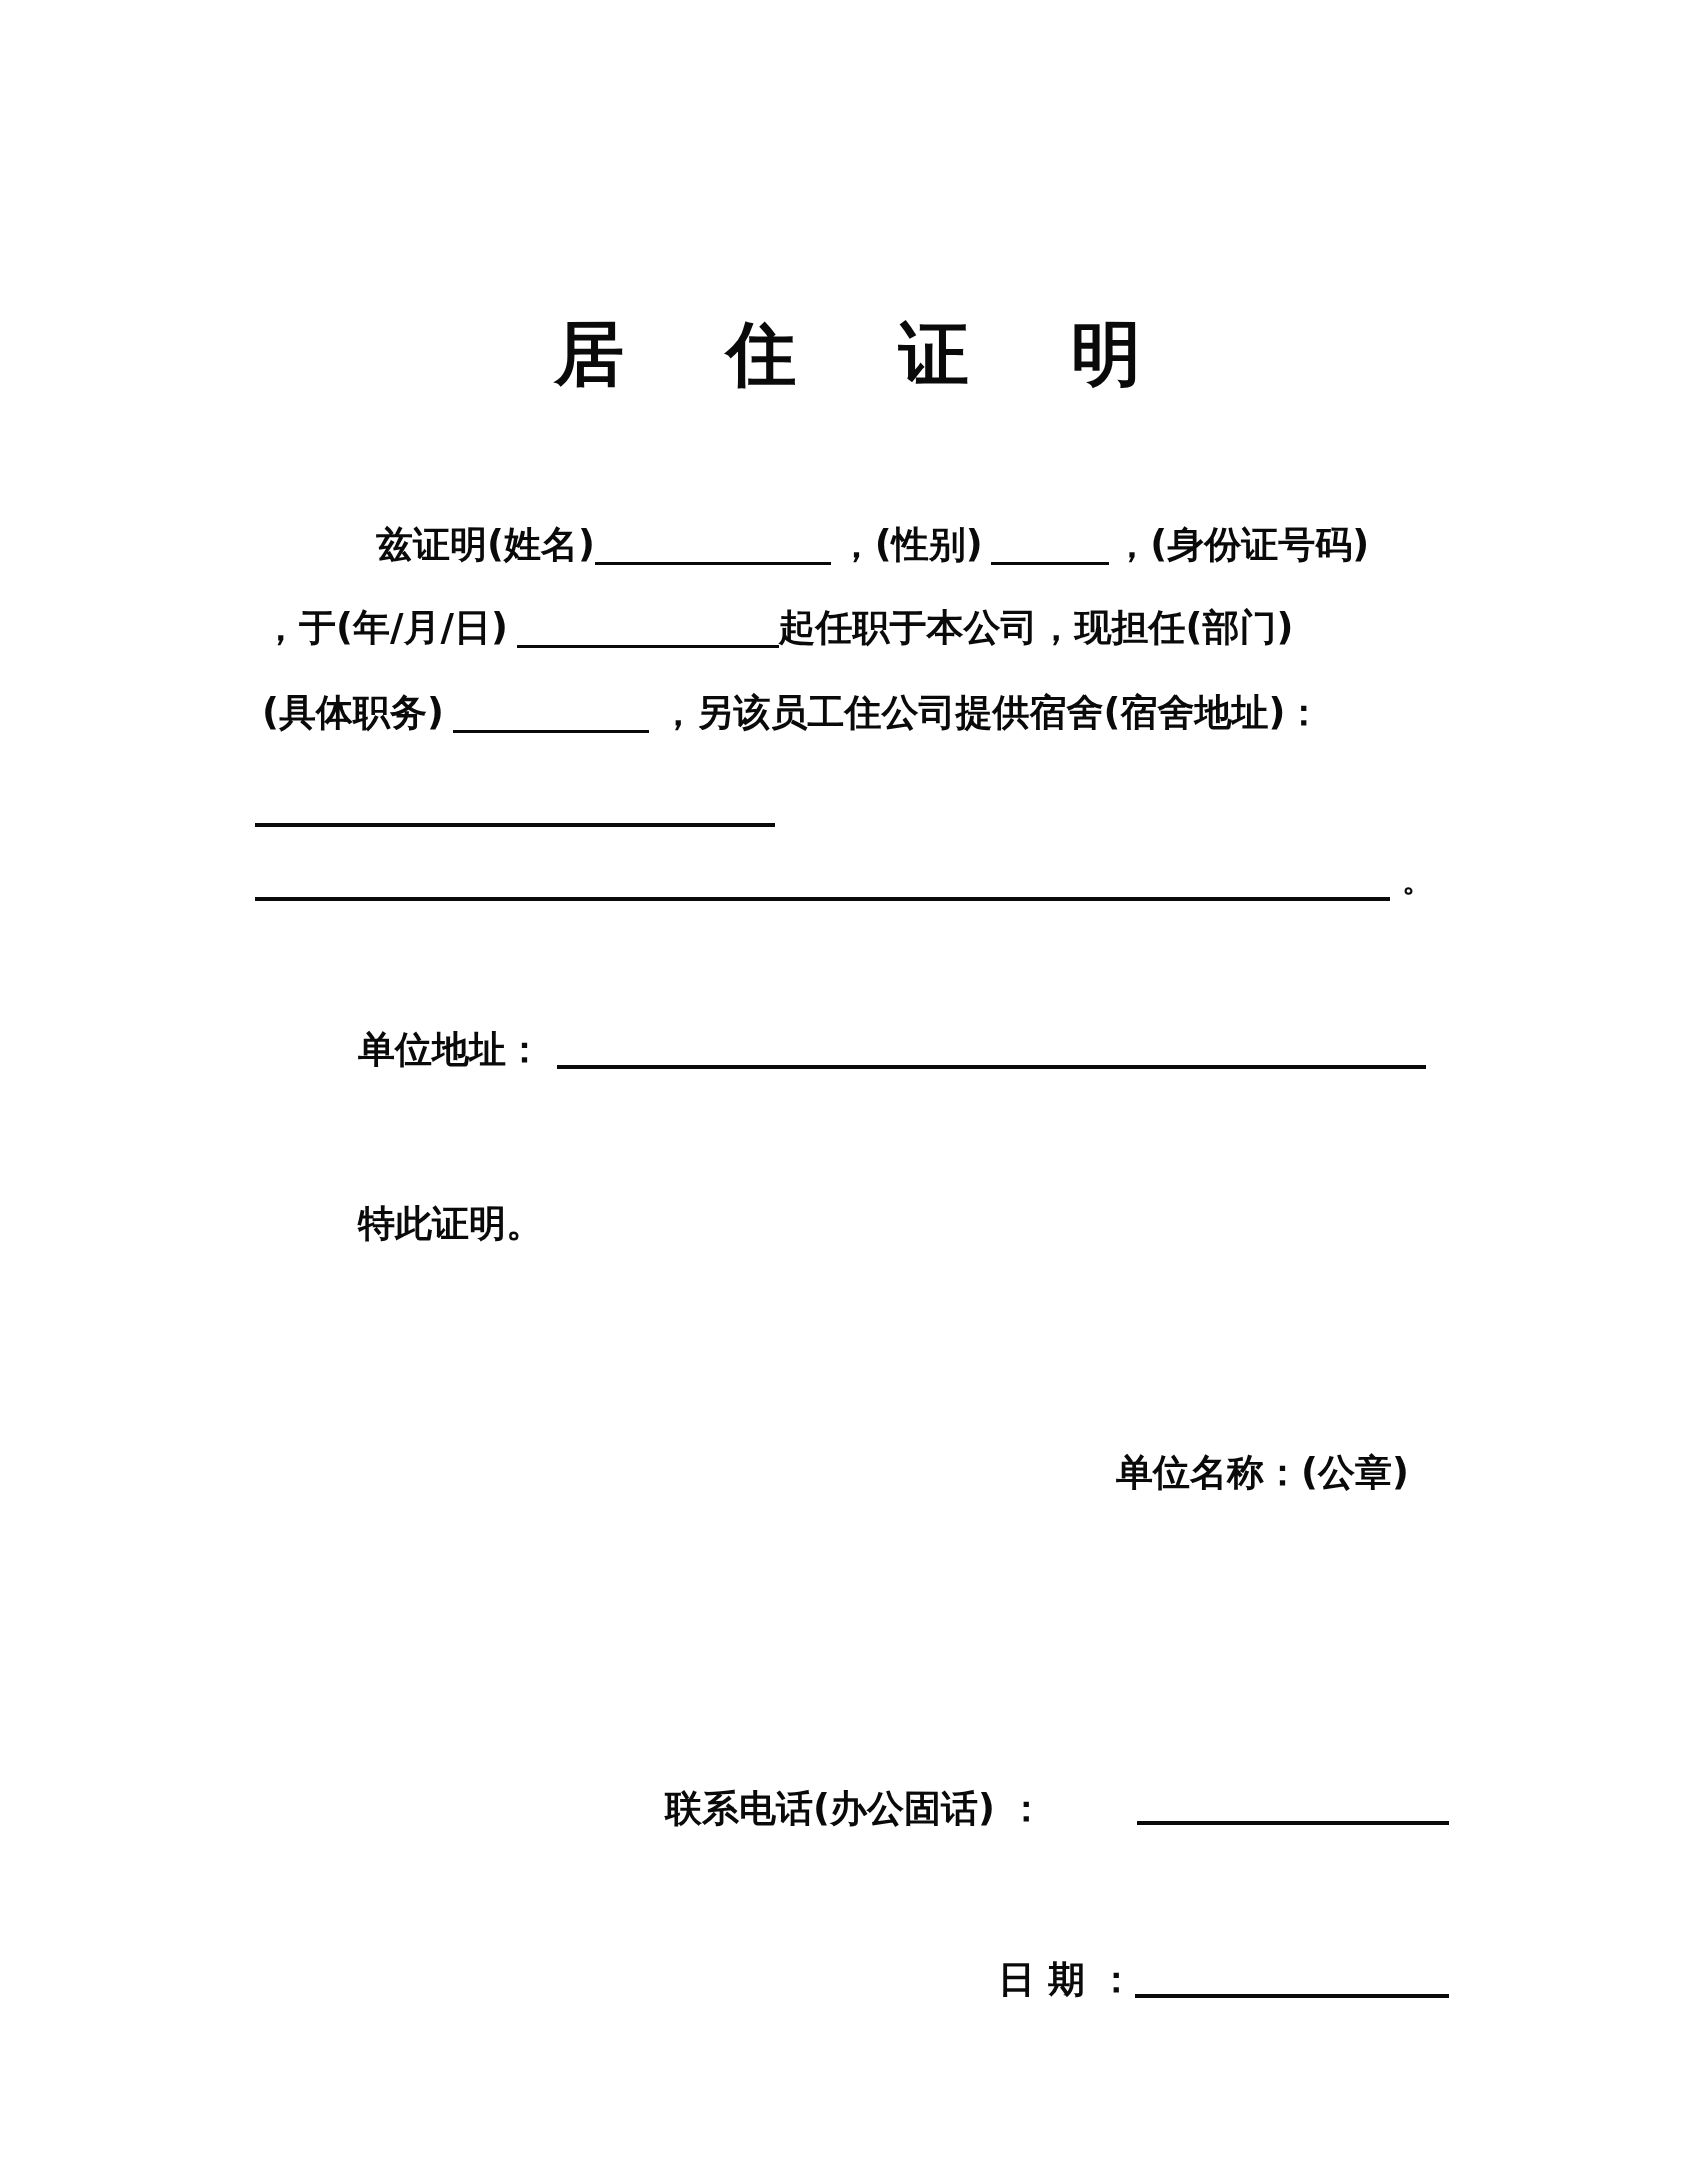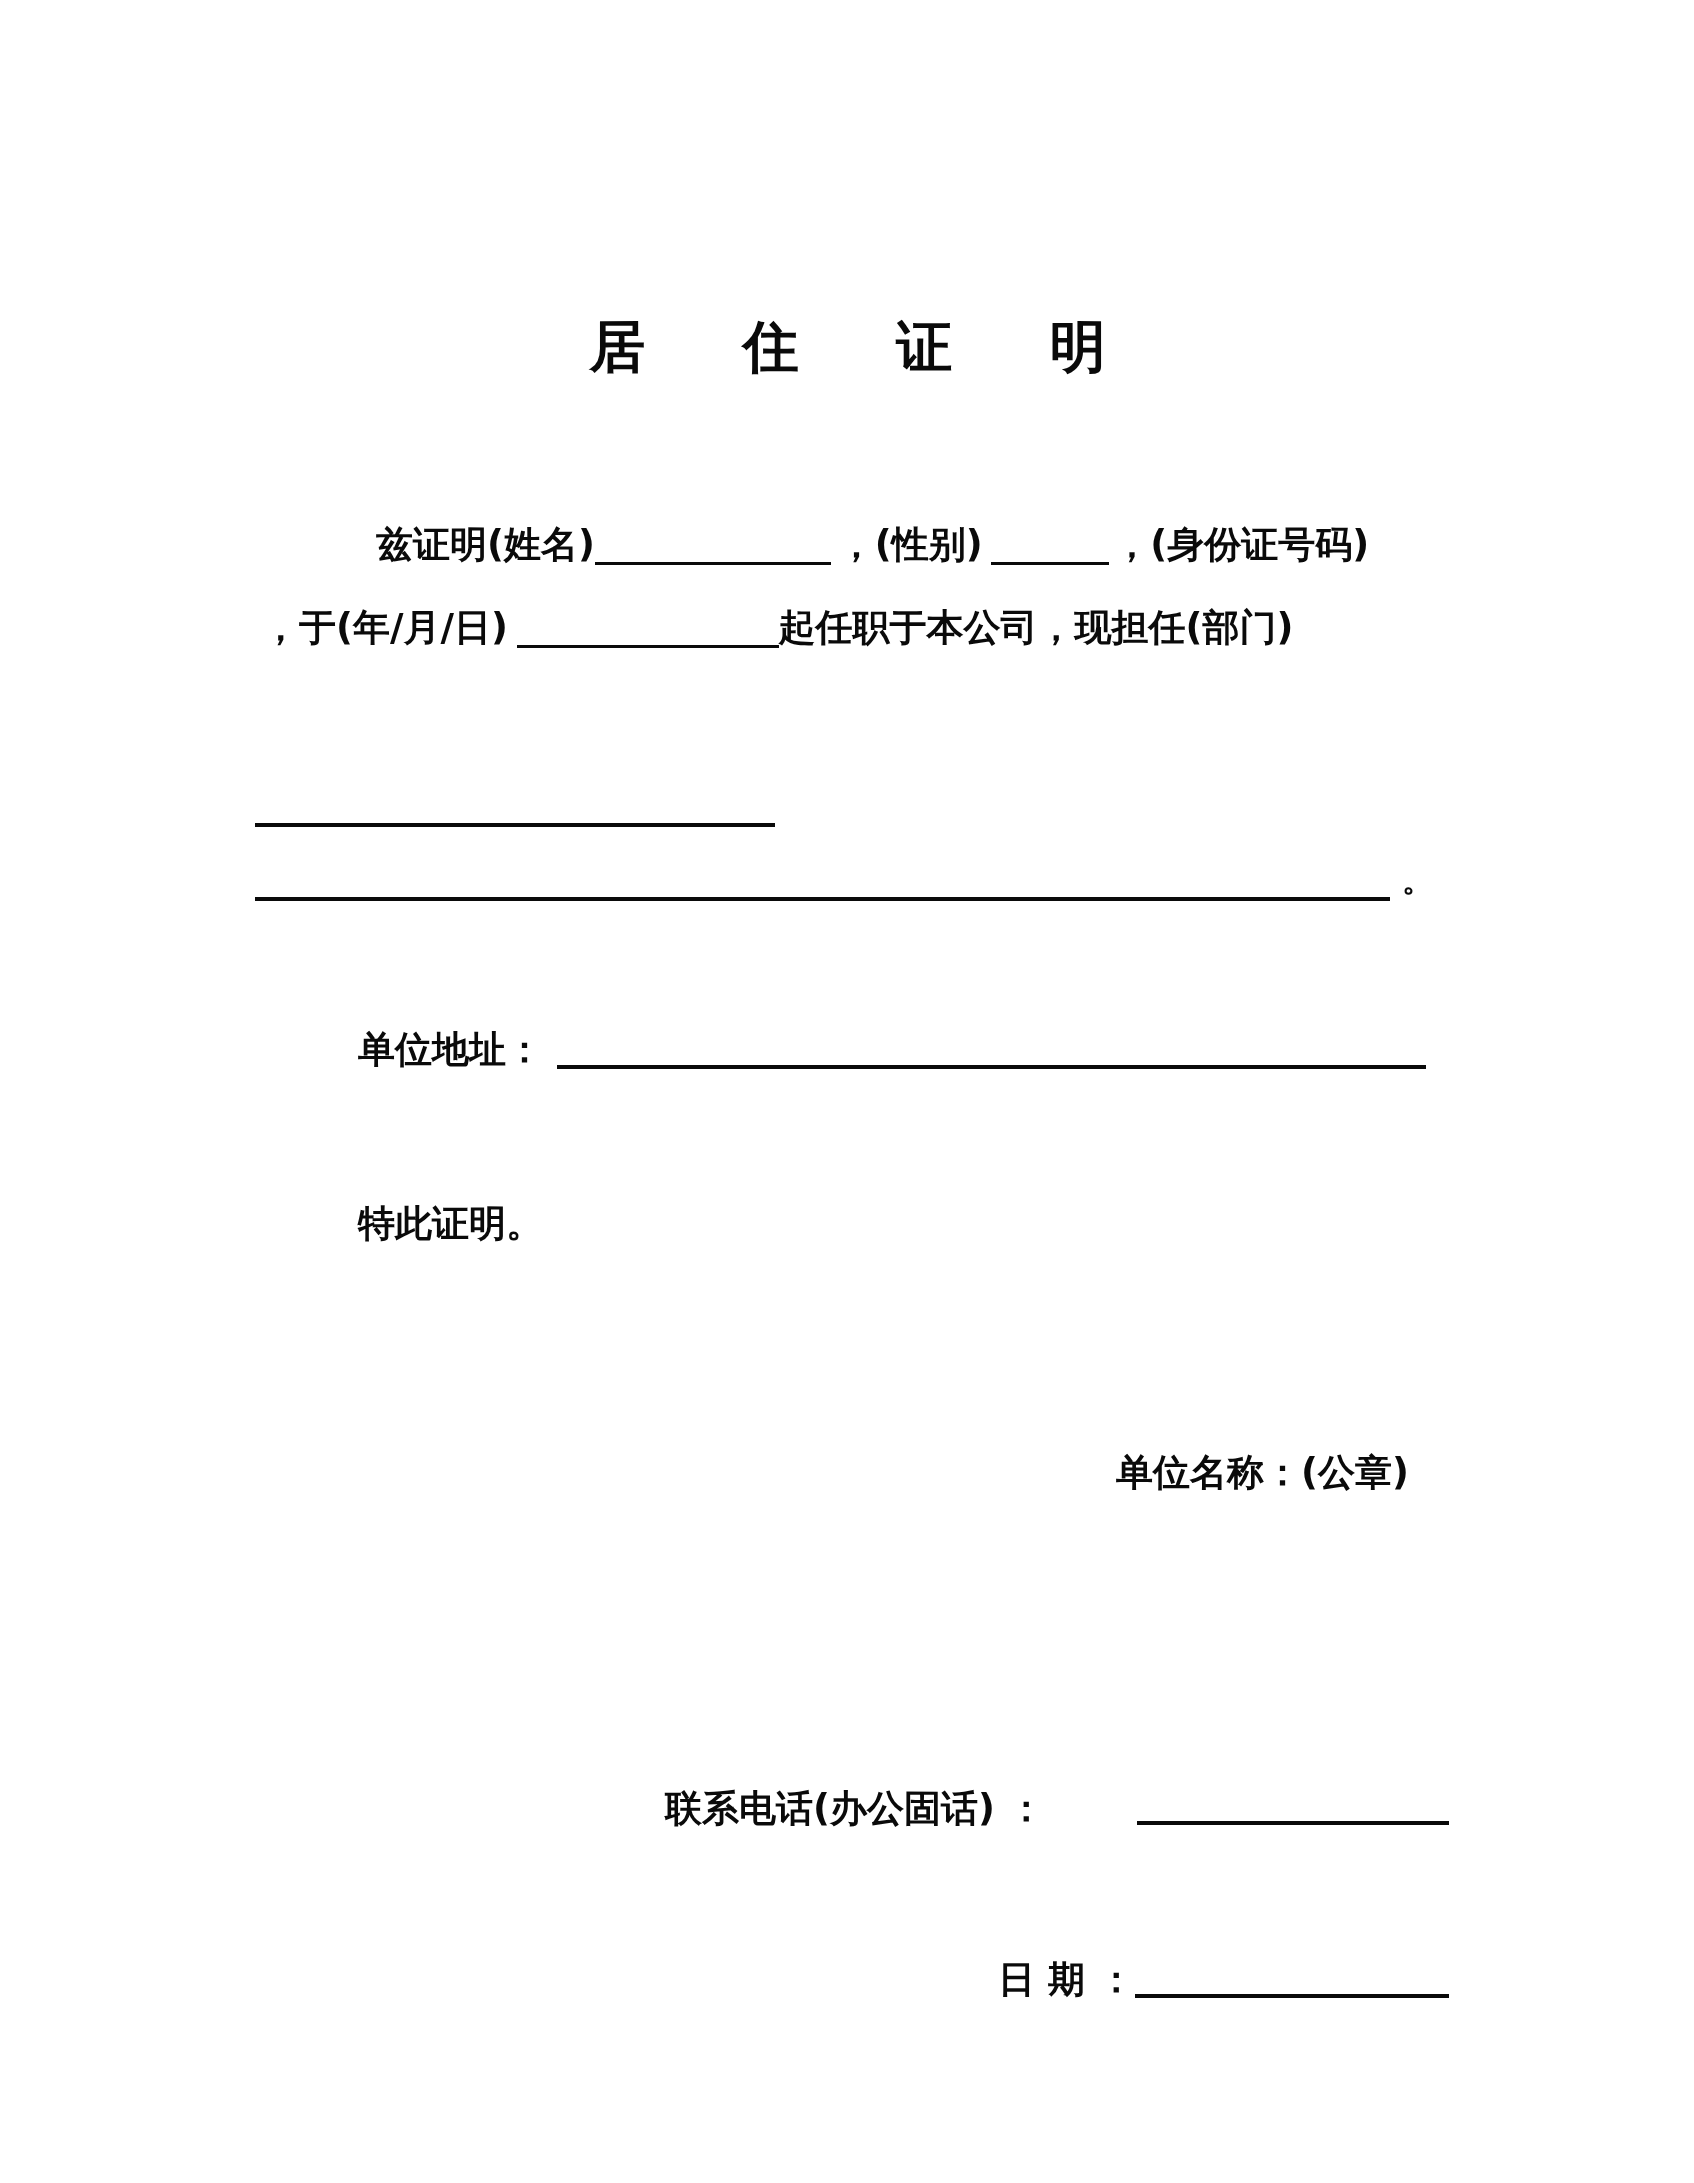--- a/index.html
+++ b/index.html
@@ -21,21 +21,21 @@
       width: 1695px;
       height: 2265px;
       background: #ffffff;
     }
     .title {
       position: absolute;
       left: 0;
       width: 1695px;
       top: 319px;
       text-align: center;
-      font-size: 56px;
+      font-size: 70px;
       font-weight: bold;
       letter-spacing: 39px;
       line-height: 1;
       padding-left: 39px;
       box-sizing: border-box;
     }
     .line {
       position: absolute;
       white-space: nowrap;
       font-size: 37px;
@@ -78,20 +78,25 @@
     <span class="blank" style="width:118px; margin-left:8.7px;"></span>
     <span style="margin-left:4px;">，(身份证号码)</span>
   </div>
 
   <div class="line" style="left:262px; top:609px;">
     <span>，于(年/月/日)</span>
     <span class="blank" style="width:262px; margin-left:8.7px;"></span>
     <span>起任职于本公司，现担任(部门)</span>
   </div>
 
+  <div class="line" style="left:262px; top:694px;">
+    <span>(具体职务)</span>
+    <span class="blank" style="width:196px; margin-left:8.7px;"></span>
+    <span style="margin-left:11px;">，另该员工住公司提供宿舍(宿舍地址)：</span>
+  </div>
 
   <div class="rule" style="left:255px; top:823px; width:520px;"></div>
   <div class="rule" style="left:255px; top:897px; width:1135px;"></div>
   <div class="period-mark" style="left:1402px; top:865px;">。</div>
 
   <div class="line" style="left:358px; top:1031px;">
     <span>单位地址：</span>
   </div>
   <div class="rule" style="left:557px; top:1065px; width:869px;"></div>
 

